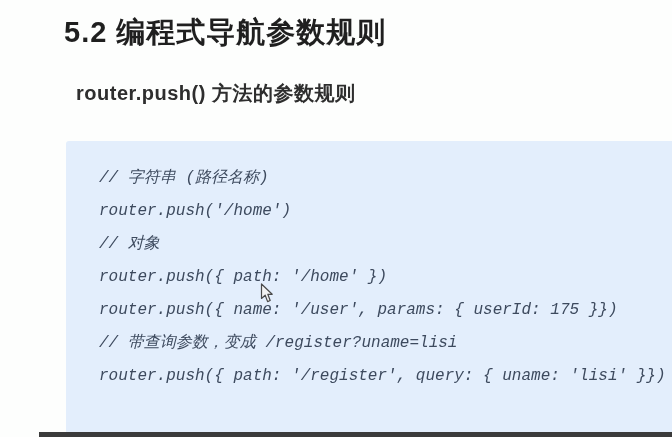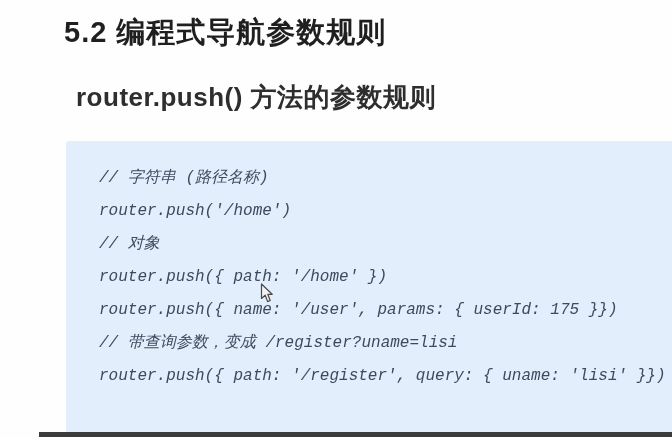--- a/index.html
+++ b/index.html
@@ -18,21 +18,21 @@
     left: 25px; top: 13px;
     font-size: 29px;
     font-weight: bold;
     color: #1f1f1f;
     letter-spacing: 1px;
     white-space: nowrap;
   }
   .subtitle {
     position: absolute;
     left: 37px; top: 80px;
-    font-size: 26px;
+    font-size: 20px;
     font-weight: bold;
     color: #2e2e2e;
     letter-spacing: 0.5px;
     white-space: nowrap;
   }
   .code-block {
     position: absolute;
     left: 27px; top: 141px;
     right: 0; bottom: 0;
     background: #e3eefc;

